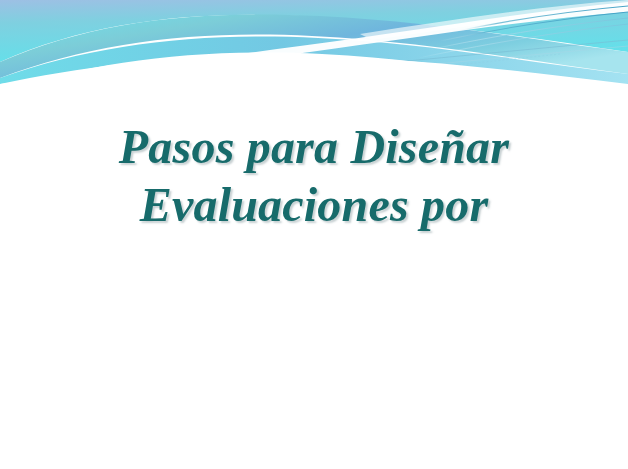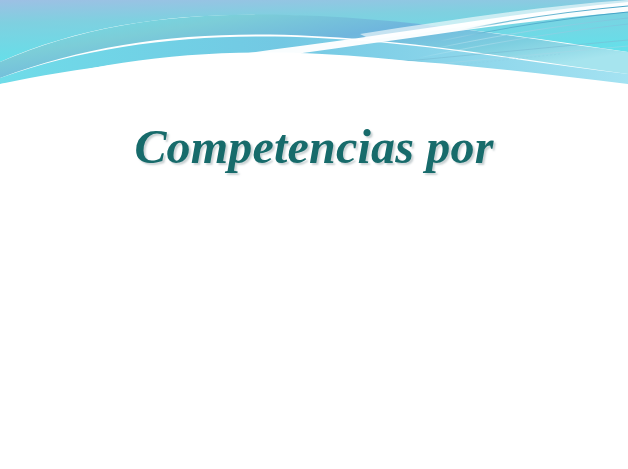--- a/index.html
+++ b/index.html
@@ -114,16 +114,17 @@
 
       <path d="M628,40 C500,52 380,64 262,74 C170,82 82,88 14,96" stroke="#79bcd4" stroke-width="0.8" fill="none" opacity="0.75"></path>
       <path d="M628,46 C498,58 376,70 258,80 C166,87 78,93 10,100" stroke="#a8d6e6" stroke-width="0.7" fill="none" opacity="0.7"></path>
       <path d="M560,54 C450,66 330,78 214,86 C140,91 70,96 18,100" stroke="#8fcadf" stroke-width="0.6" fill="none" opacity="0.6" stroke-dasharray="2 2"></path>
 
       <path d="M0,84 C96,64 200,52 318,56 C436,60 524,72 628,84 L628,120 L0,120 Z" fill="#ffffff"></path>
     </svg>
   </div>
 
   <div class="title-block">
-    <span class="title-line">Competencias por</span>
+    <span class="title-line">Pasos para Diseñar</span>
+    <span class="title-line">Evaluaciones por</span>
   </div>
 
 </div>
 
 </body></html>

